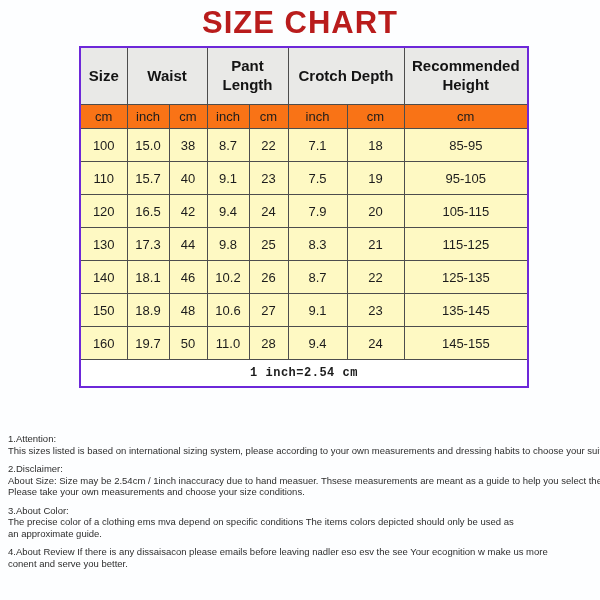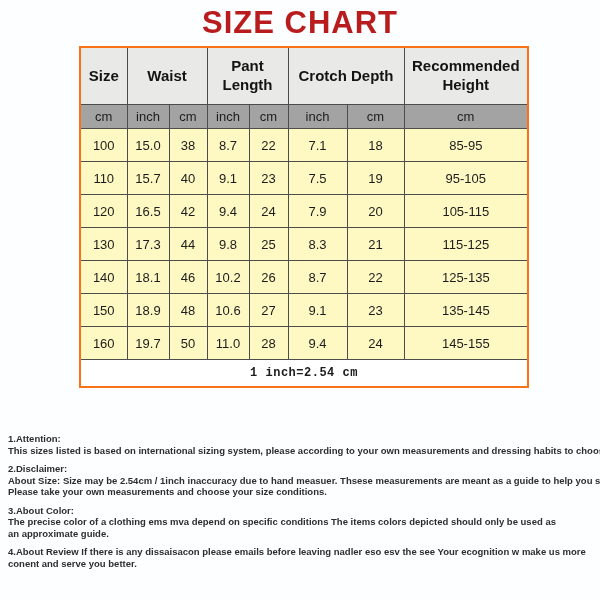--- a/index.html
+++ b/index.html
@@ -27,40 +27,40 @@
     letter-spacing: 1px;
     color: #b91c1c;
   }
   table.size-table {
     position: absolute;
     left: 79px;
     top: 46px;
     width: 448px;
     border-collapse: collapse;
     table-layout: fixed;
-    border: 2px solid #f97316;
+    border: 2px solid #6d28d9;
   }
   table.size-table th,
   table.size-table td {
     border: 1px solid #4d4d4d;
     text-align: center;
     vertical-align: middle;
     padding: 0;
     overflow: hidden;
   }
   tr.group-row th {
     background: #e9e9e7;
     font-size: 15px;
     font-weight: bold;
     height: 56px;
     line-height: 1.25;
     color: #141414;
   }
   tr.unit-row td {
-    background: #a3a3a3;
+    background: #f97316;
     font-size: 13px;
     font-weight: normal;
     height: 23px;
   }
   tr.data-row td {
     background: #fef9c3;
     font-size: 13px;
     height: 32px;
   }
   tr.note-row td {
@@ -72,21 +72,20 @@
     letter-spacing: 0.5px;
   }
   .notes {
     position: absolute;
     left: 8px;
     top: 433px;
     width: 588px;
     font-size: 9.5px;
     line-height: 11.5px;
     color: #2e2e2e;
-    font-weight: bold;
   }
   .note-block {
     margin-bottom: 7px;
   }
   .note-line {
     white-space: nowrap;
   }
 </style>
 </head>
 <body>

